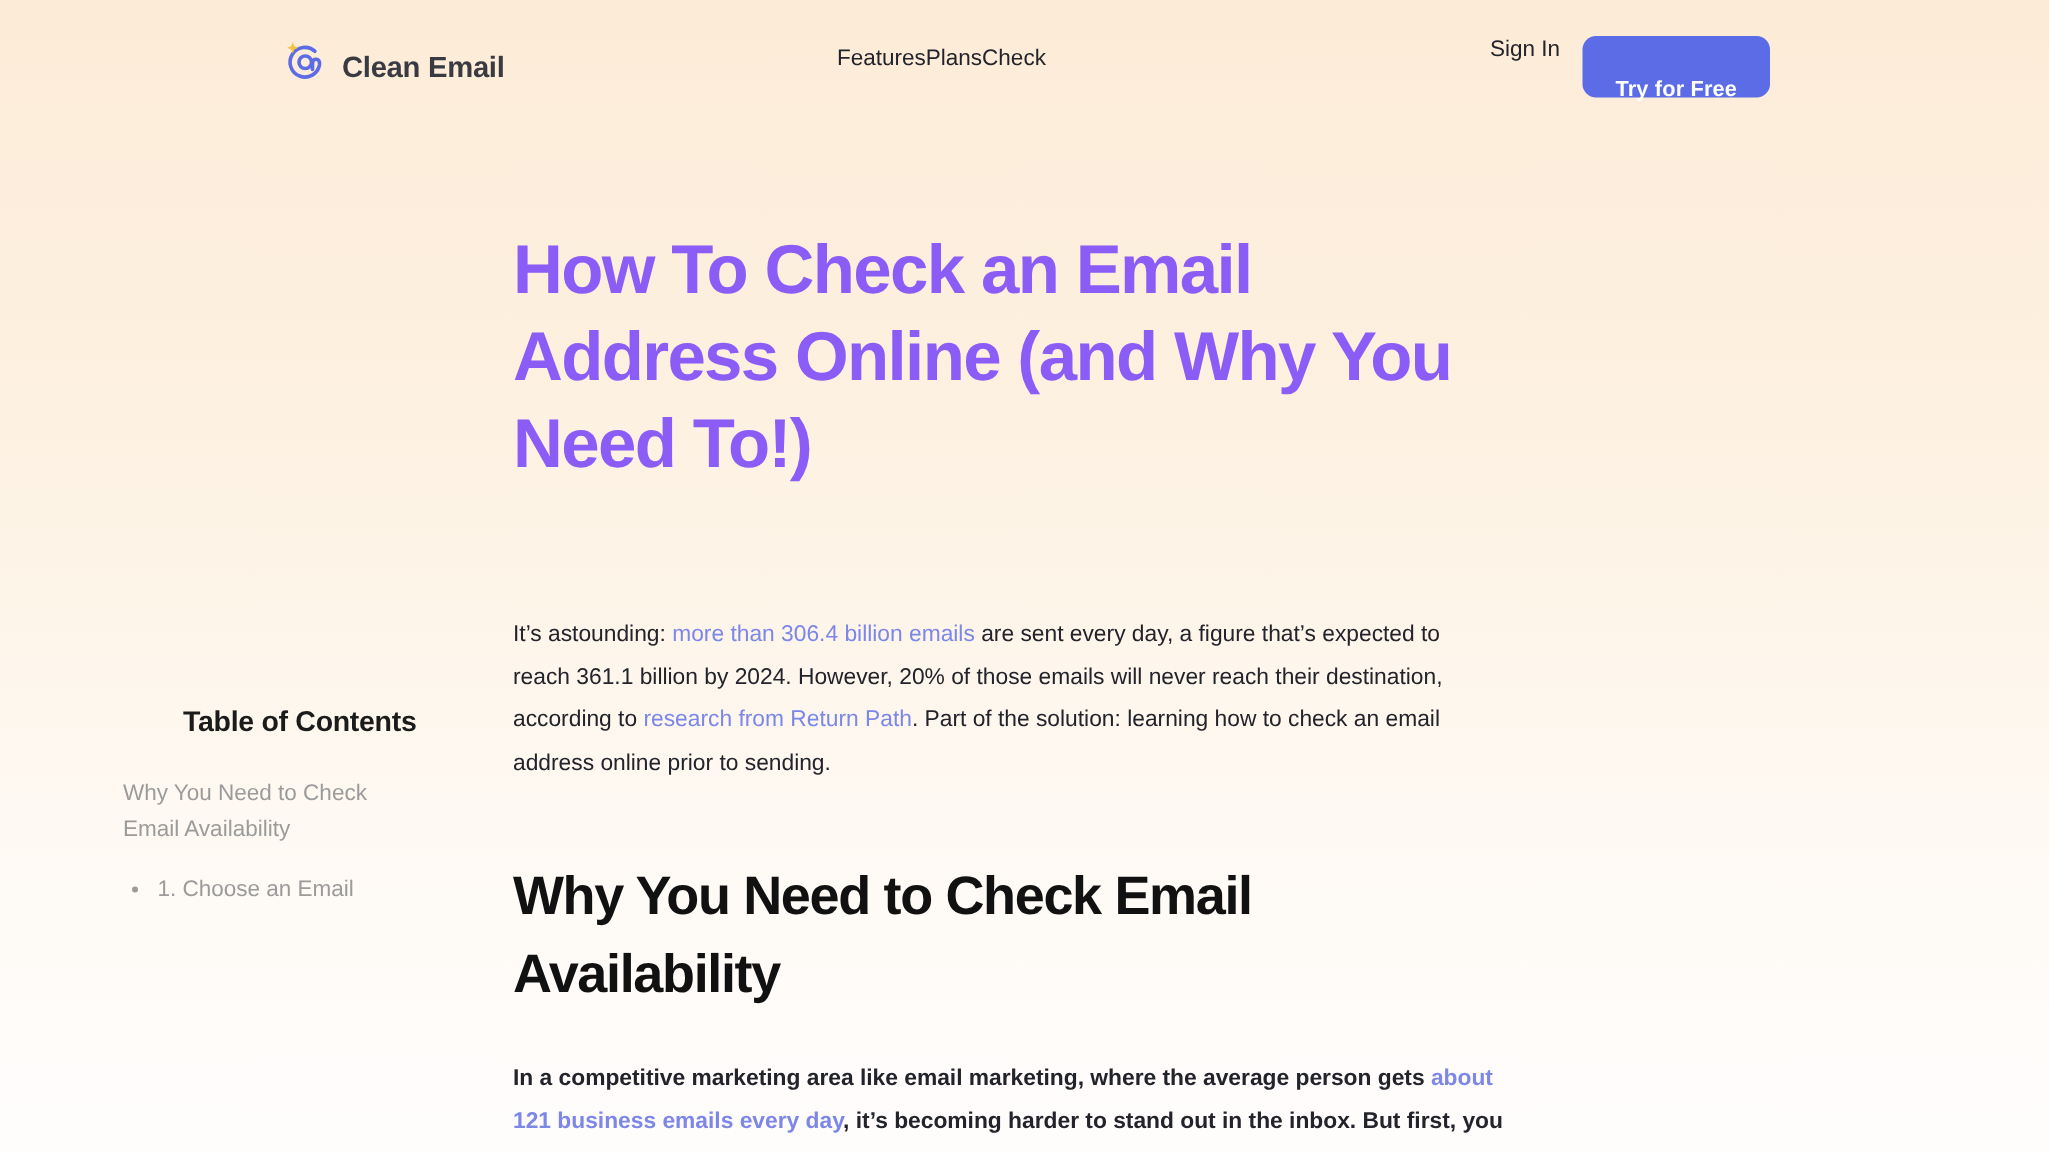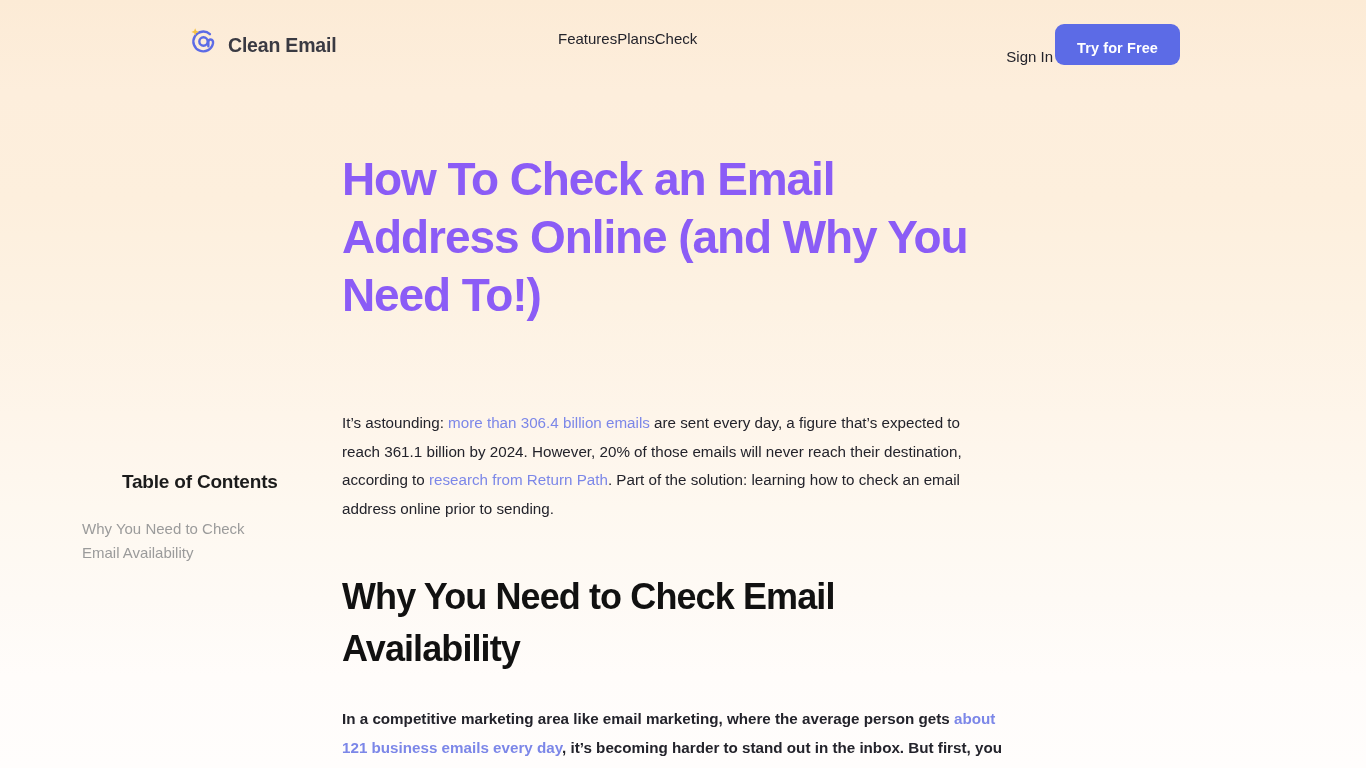--- a/index.html
+++ b/index.html
@@ -76,41 +76,41 @@
     cursor: pointer;
     white-space: nowrap;
     line-height: 22px;
   }
 
   .header-actions {
     position: absolute;
     right: 186px;
     top: 24px;
     display: flex;
-    align-items: flex-end;
-    gap: 2px;
+    align-items: flex-start;
+    gap: 15px;
   }
 
   .signin-link {
     font-size: 15px;
     color: #23232b;
     text-decoration: none;
     cursor: pointer;
     white-space: nowrap;
   }
 
   .cta-button {
     background: #5C6BE6;
     color: #ffffff;
     font-family: "Liberation Sans", sans-serif;
     font-size: 14.5px;
     font-weight: bold;
     border: none;
     border-radius: 9px;
-    padding: 4px 22px;
+    padding: 16px 22px;
     height: 41px;
     line-height: 41px;
     cursor: pointer;
     white-space: nowrap;
     letter-spacing: 0.1px;
   }
 
   
   .page-body {
     position: relative;
@@ -234,20 +234,25 @@
   </div>
 
 </header>
 
 <div class="page-body">
 
   <aside class="toc">
     <div class="toc-title">Table of Contents</div>
     <ul class="toc-list">
       <li class="toc-item">Why You Need to Check Email Availability</li>
+      <li>
+        <ul class="toc-sublist">
+          <li class="toc-item sub">1. Choose an Email</li>
+        </ul>
+      </li>
     </ul>
   </aside>
 
   <main class="article">
 
     <h1 class="article-title">How To Check an Email Address Online (and Why You Need To!)</h1>
 
     <p class="intro"><span>It’s astounding: </span><a class="inline-link" href="#">more than 306.4 billion emails</a><span> are sent every day, a figure that’s expected to reach 361.1 billion by 2024. However, 20% of those emails will never reach their destination, according to </span><a class="inline-link" href="#">research from Return Path</a><span>. Part of the solution: learning how to check an email address online prior to sending.</span></p>
 
     <h2 class="section-heading">Why You Need to Check Email Availability</h2>

